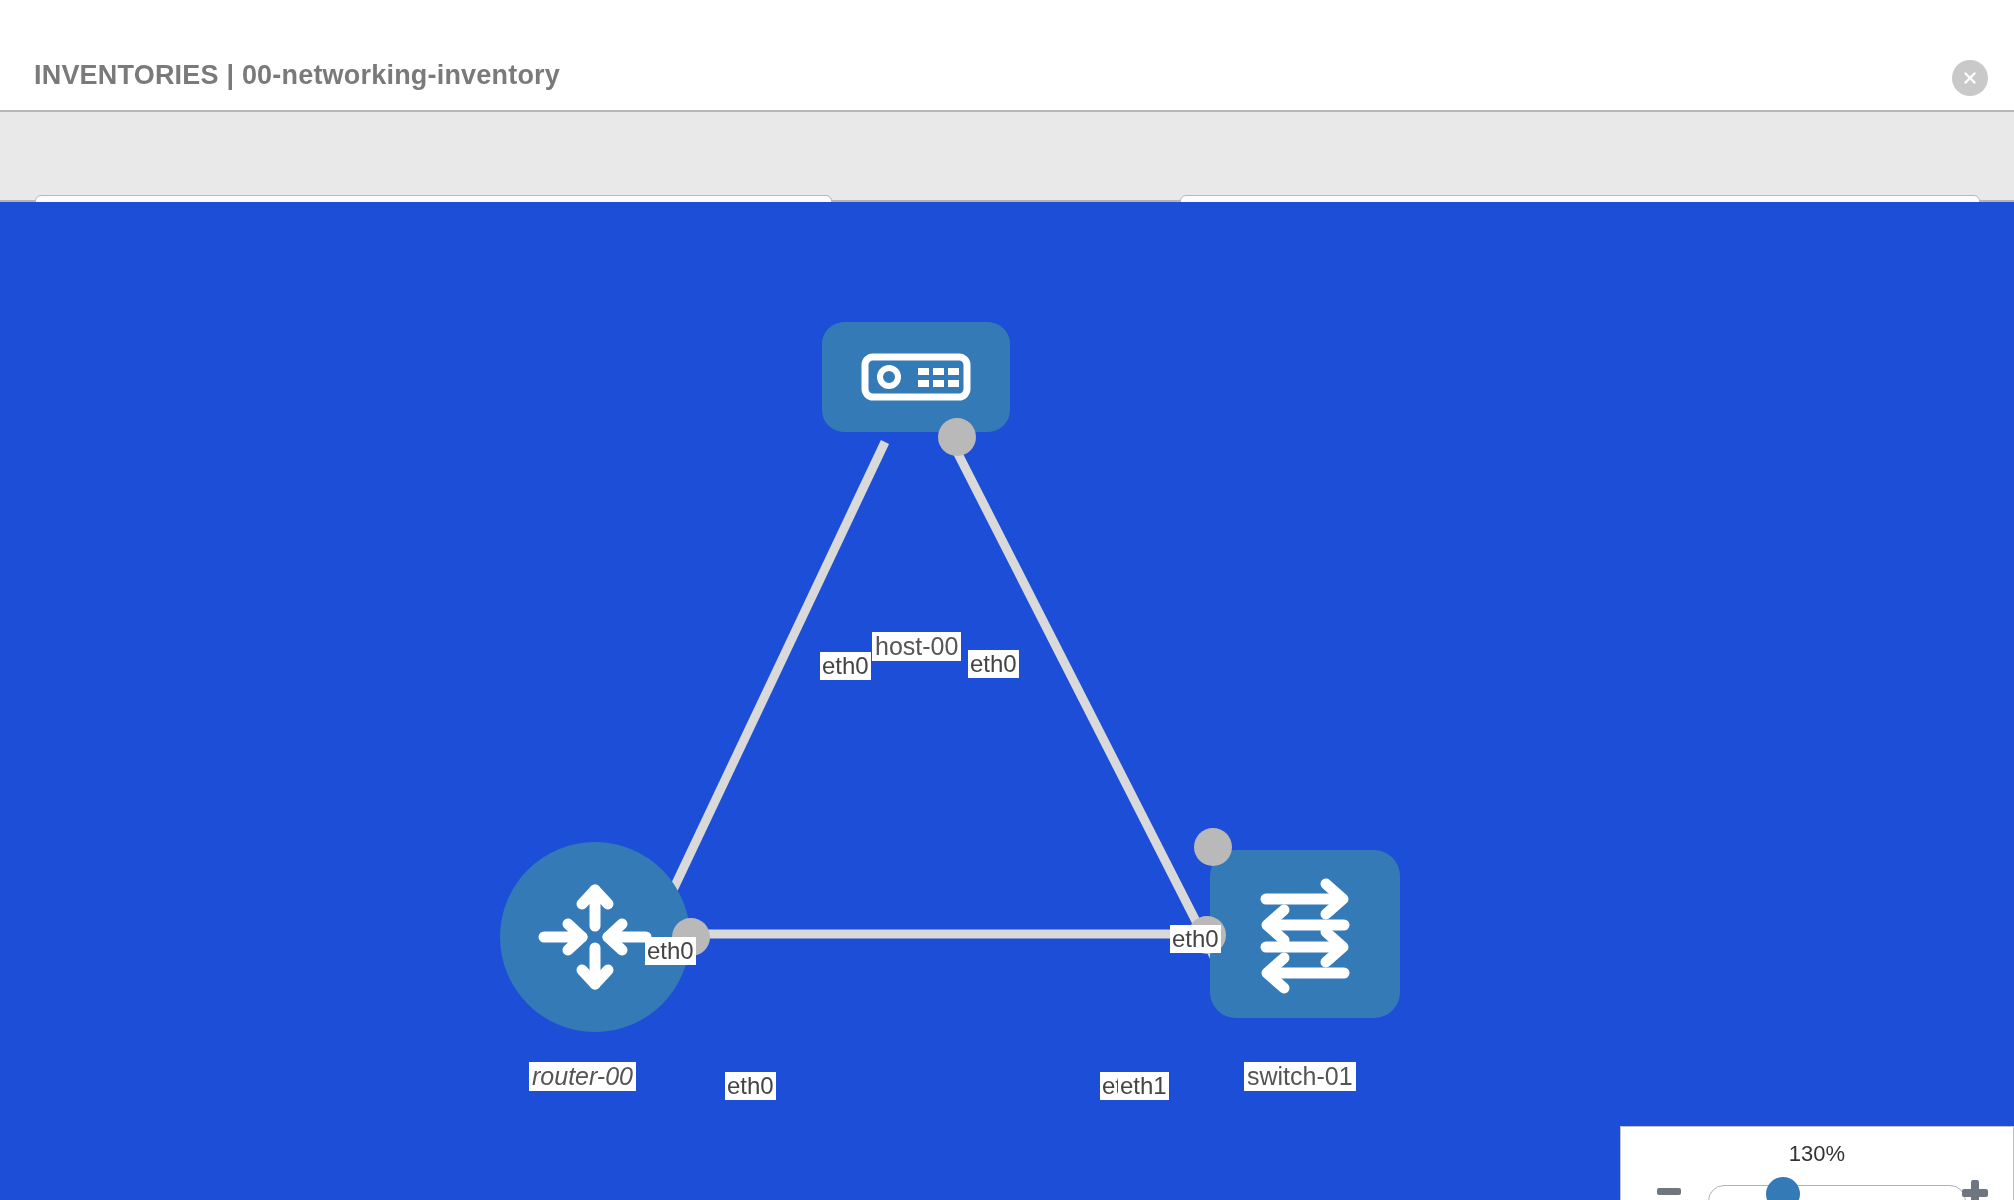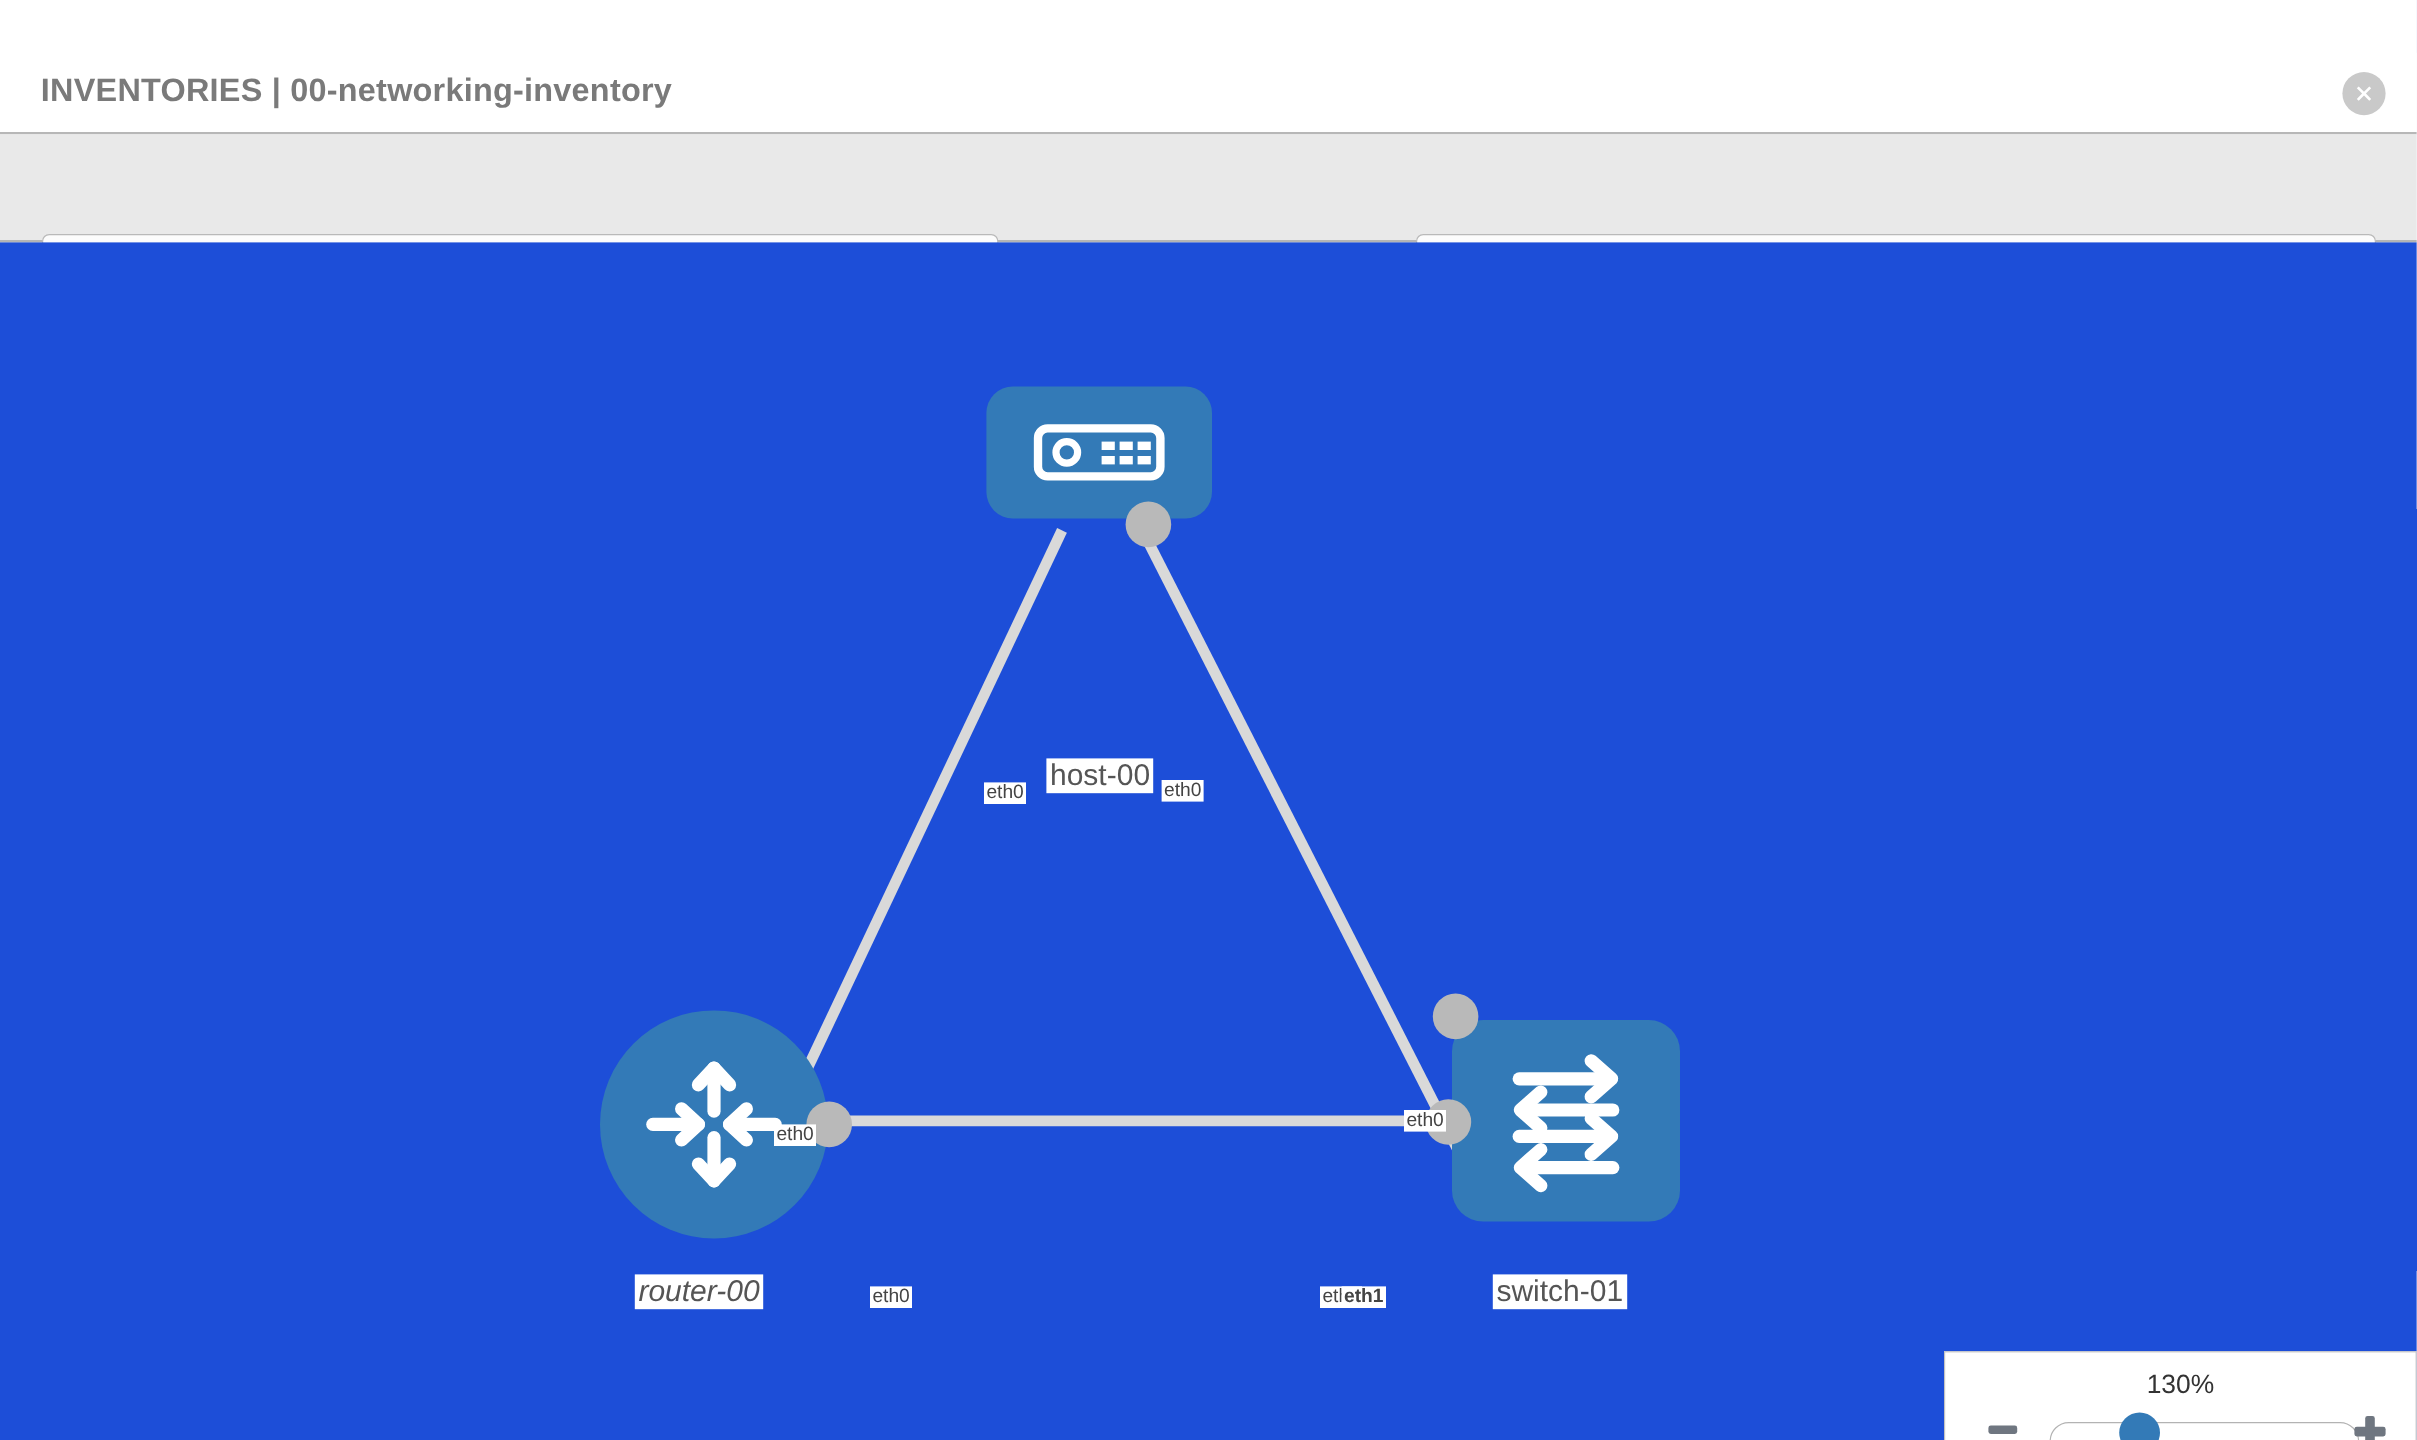--- a/index.html
+++ b/index.html
@@ -70,21 +70,21 @@
     display: flex; align-items: center; justify-content: center;
     cursor: pointer;
   }
   .node-label {
     position: absolute; white-space: nowrap;
     font-size: 25px; color: #555555;
     background: #ffffff; padding: 0 3px;
   }
   .iface-label {
     position: absolute; white-space: nowrap;
-    font-size: 16px; color: #444444;
+    font-size: 24px; color: #444444;
     background: #ffffff; padding: 0 2px;
   }
   .nub {
     position: absolute; width: 38px; height: 38px;
     border-radius: 50%; background: #b9b9b9;
   }
 
   
   #host-node .node-shape {
     left: 0; top: 0; width: 188px; height: 110px; border-radius: 22px;
@@ -237,21 +237,21 @@
       <div class="nub" style="left:-22px; top:66px;"></div>
     </div>
     <div class="node-label" style="left:1244px; top:860px;">switch-01</div>
 
     <div class="iface-label" style="left:820px; top:450px;">eth0</div>
     <div class="iface-label" style="left:968px; top:448px;">eth0</div>
     <div class="iface-label" style="left:645px; top:735px;">eth0</div>
     <div class="iface-label" style="left:1170px; top:723px;">eth0</div>
     <div class="iface-label" style="left:725px; top:870px;">eth0</div>
     <div class="iface-label" style="left:1100px; top:870px;">eth0</div>
-    <div class="iface-label" style="left:1118px; top:870px;font-weight:bold;">eth1</div>
+    <div class="iface-label" style="left:1118px; top:870px;">eth1</div>
   </div>
 
   <div class="zoom-panel">
     <div class="zoom-value">130%</div>
 
     <div class="zoom-minus">
       <svg width="30" height="30" viewBox="0 0 30 30">
         <rect x="3" y="11" width="24" height="7" rx="2" fill="#6f7680"></rect>
       </svg>
     </div>

